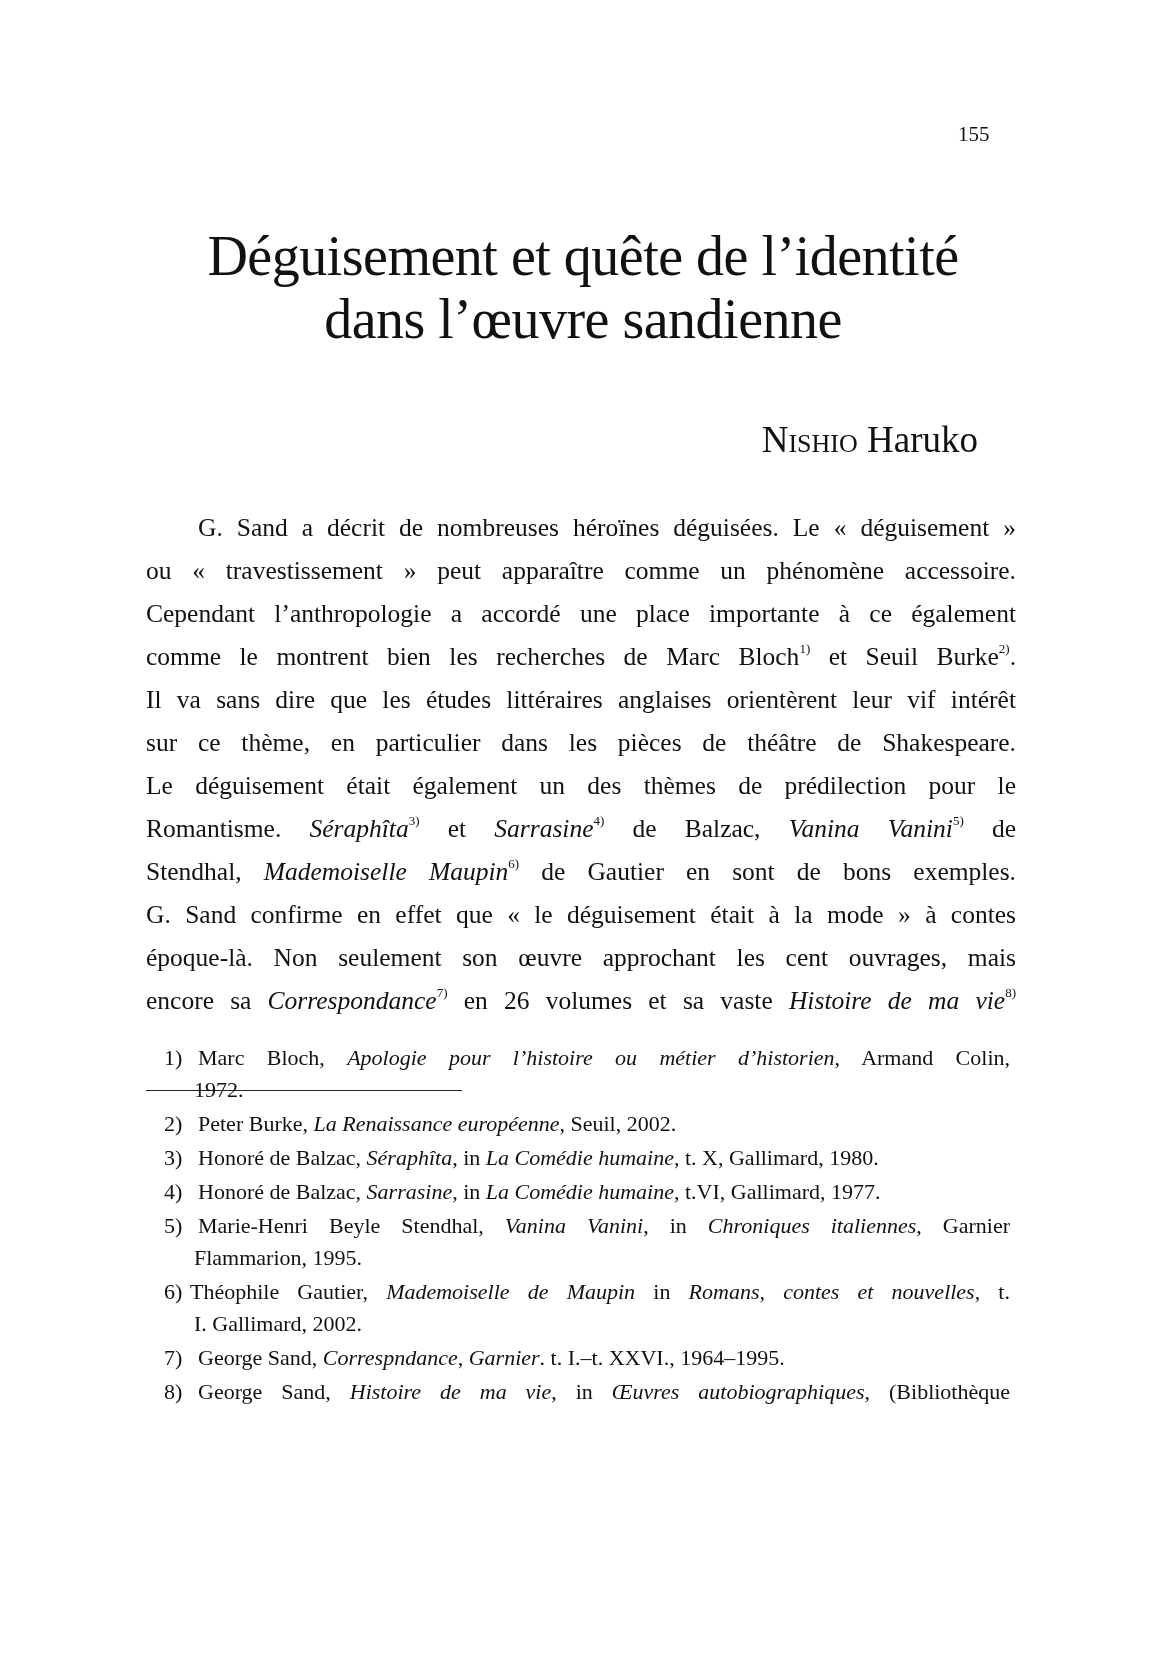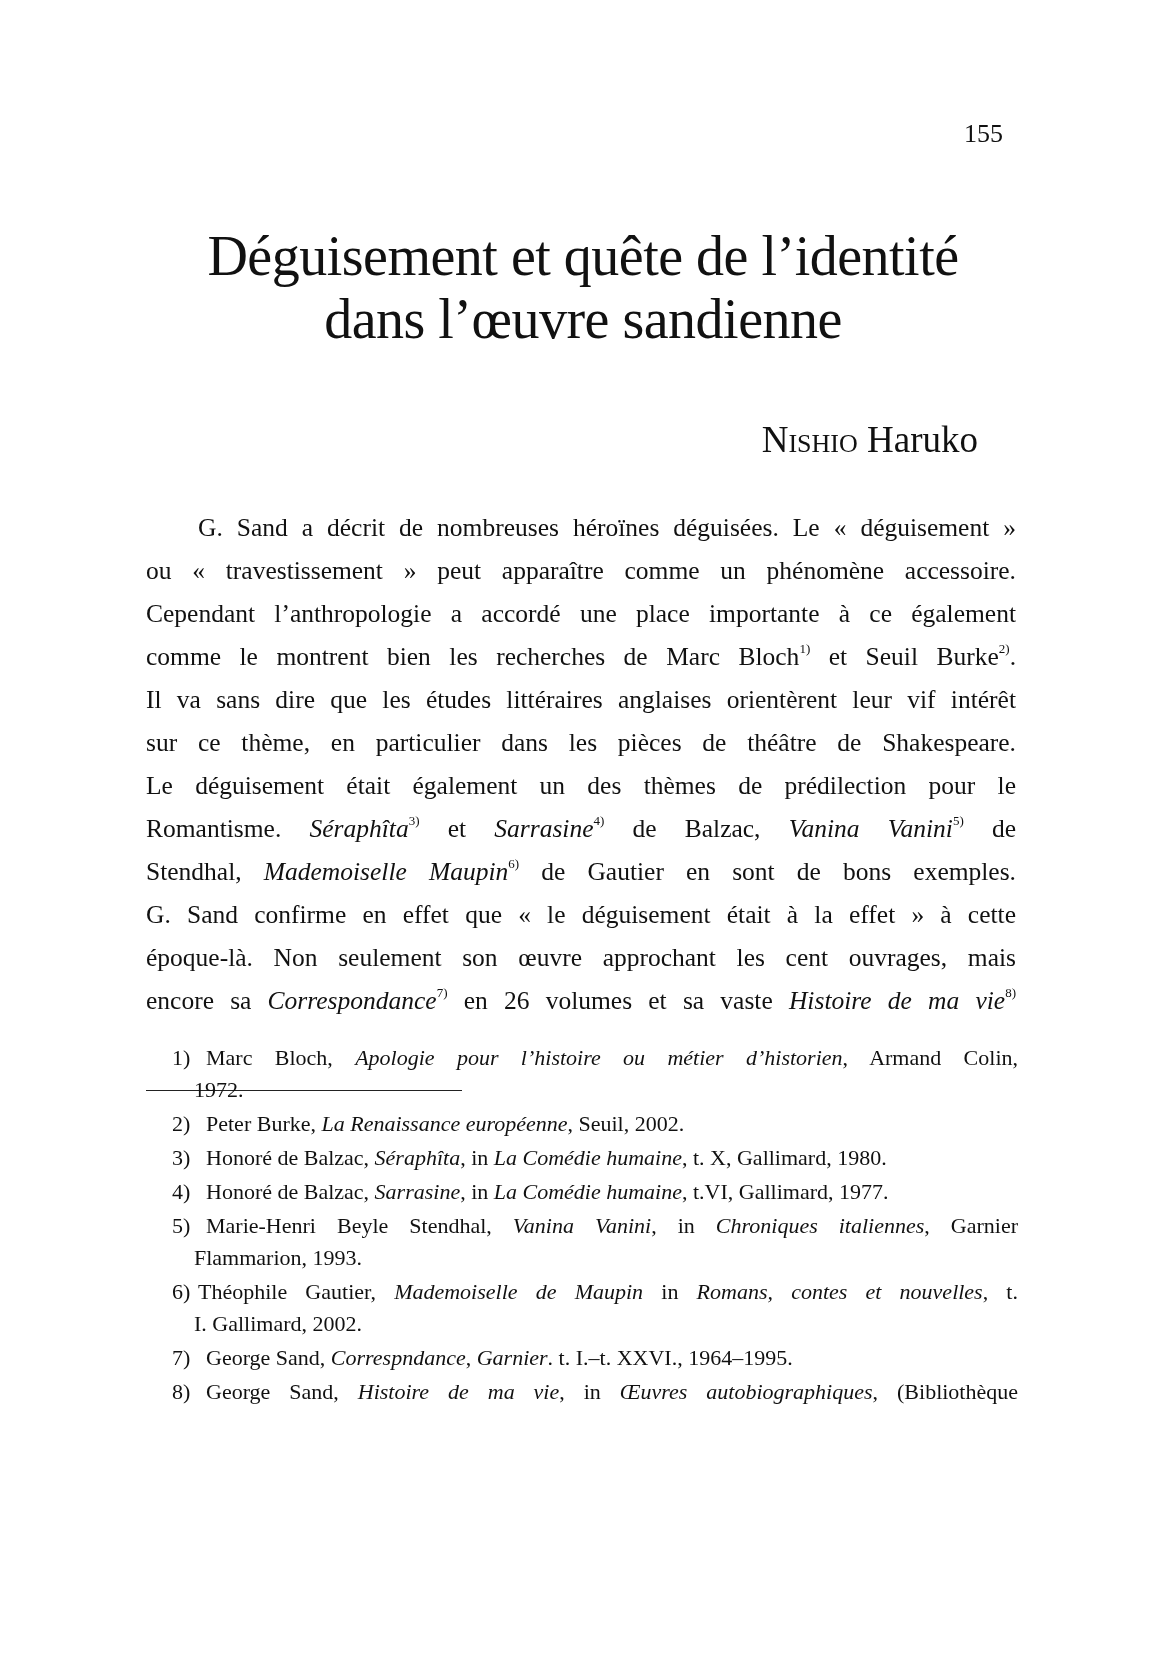--- a/index.html
+++ b/index.html
@@ -12,23 +12,22 @@
       height: 1654px;
       position: relative;
       overflow: hidden;
       font-family: "Liberation Serif", "DejaVu Serif", serif;
       color: #111111;
     }
     .page-number {
       position: absolute;
       left: 958px;
       top: 122px;
-      font-size: 26px;
+      font-size: 21px;
       line-height: 24px;
-      margin-left: 6px;
     }
     .title {
       position: absolute;
       left: 0;
       width: 1166px;
       text-align: center;
       font-size: 56px;
       line-height: 56px;
       letter-spacing: -0.5px;
     }
@@ -65,21 +64,21 @@
     .fn-rule {
       position: absolute;
       left: 146px;
       top: 1090px;
       width: 316px;
       height: 0;
       border-top: 1.3px solid #222;
     }
     .fn {
       position: absolute;
-      left: 172px;
+      left: 164px;
       width: 846px;
       font-size: 22px;
       line-height: 28px;
       white-space: nowrap;
     }
     .fn.just { text-align: justify; text-align-last: justify; }
     .fn.cont { left: 194px; width: 822px; }
     .fn .num { display: inline-block; width: 34px; }
     .fn .num.tight { width: 26px; }
   </style>
@@ -95,36 +94,36 @@
 
 <div class="body-line indent" style="top:512px">G. Sand a décrit de nombreuses héroïnes déguisées. Le « déguisement »</div>
 <div class="body-line" style="top:555px">ou « travestissement » peut apparaître comme un phénomène accessoire.</div>
 <div class="body-line" style="top:598px">Cependant l’anthropologie a accordé une place importante à ce également</div>
 <div class="body-line" style="top:641px"><span>comme le montrent bien les recherches de Marc Bloch</span><sup>1)</sup><span> et Seuil Burke</span><sup>2)</sup><span>.</span></div>
 <div class="body-line" style="top:684px">Il va sans dire que les études littéraires anglaises orientèrent leur vif intérêt</div>
 <div class="body-line" style="top:727px">sur ce thème, en particulier dans les pièces de théâtre de Shakespeare.</div>
 <div class="body-line" style="top:770px">Le déguisement était également un des thèmes de prédilection pour le</div>
 <div class="body-line" style="top:813px"><span>Romantisme. </span><i>Séraphîta</i><sup>3)</sup><span> et </span><i>Sarrasine</i><sup>4)</sup><span> de Balzac, </span><i>Vanina Vanini</i><sup>5)</sup><span> de</span></div>
 <div class="body-line" style="top:856px"><span>Stendhal, </span><i>Mademoiselle Maupin</i><sup>6)</sup><span> de Gautier en sont de bons exemples.</span></div>
-<div class="body-line" style="top:899px">G. Sand confirme en effet que « le déguisement était à la effet » à cette</div>
+<div class="body-line" style="top:899px">G. Sand confirme en effet que « le déguisement était à la mode » à contes</div>
 <div class="body-line" style="top:942px">époque-là. Non seulement son œuvre approchant les cent ouvrages, mais</div>
 <div class="body-line" style="top:985px; text-align-last: justify;"><span>encore sa </span><i>Correspondance</i><sup>7)</sup><span> en 26 volumes et sa vaste </span><i>Histoire de ma vie</i><sup>8)</sup></div>
 
 <div class="fn-rule"></div>
 
 <div class="fn just" style="top:1044px"><span class="num">1)</span><span>Marc Bloch, </span><i>Apologie pour l’histoire ou métier d’historien</i><span>, Armand Colin,</span></div>
 <div class="fn cont" style="top:1076px">1972.</div>
 
 <div class="fn" style="top:1110px"><span class="num">2)</span><span>Peter Burke, </span><i>La Renaissance européenne</i><span>, Seuil, 2002.</span></div>
 
 <div class="fn" style="top:1144px"><span class="num">3)</span><span>Honoré de Balzac, </span><i>Séraphîta</i><span>, in </span><i>La Comédie humaine</i><span>, t. X, Gallimard, 1980.</span></div>
 
 <div class="fn" style="top:1178px"><span class="num">4)</span><span>Honoré de Balzac, </span><i>Sarrasine</i><span>, in </span><i>La Comédie humaine</i><span>, t.VI, Gallimard, 1977.</span></div>
 
 <div class="fn just" style="top:1212px"><span class="num">5)</span><span>Marie-Henri Beyle Stendhal, </span><i>Vanina Vanini</i><span>, in </span><i>Chroniques italiennes</i><span>, Garnier</span></div>
-<div class="fn cont" style="top:1244px">Flammarion, 1993.</div>
+<div class="fn cont" style="top:1244px">Flammarion, 1995.</div>
 
 <div class="fn just" style="top:1278px"><span class="num tight">6)</span><span>Théophile Gautier, </span><i>Mademoiselle de Maupin</i><span> in </span><i>Romans, contes et nouvelles</i><span>, t.</span></div>
 <div class="fn cont" style="top:1310px">I. Gallimard, 2002.</div>
 
 <div class="fn" style="top:1344px"><span class="num">7)</span><span>George Sand, </span><i>Correspndance</i><span>, </span><i>Garnier</i><span>. t. I.–t. XXVI., 1964–1995.</span></div>
 
 <div class="fn just" style="top:1378px"><span class="num">8)</span><span>George Sand, </span><i>Histoire de ma vie</i><span>, in </span><i>Œuvres autobiographiques</i><span>, (Bibliothèque</span></div>
 
 </body></html>

